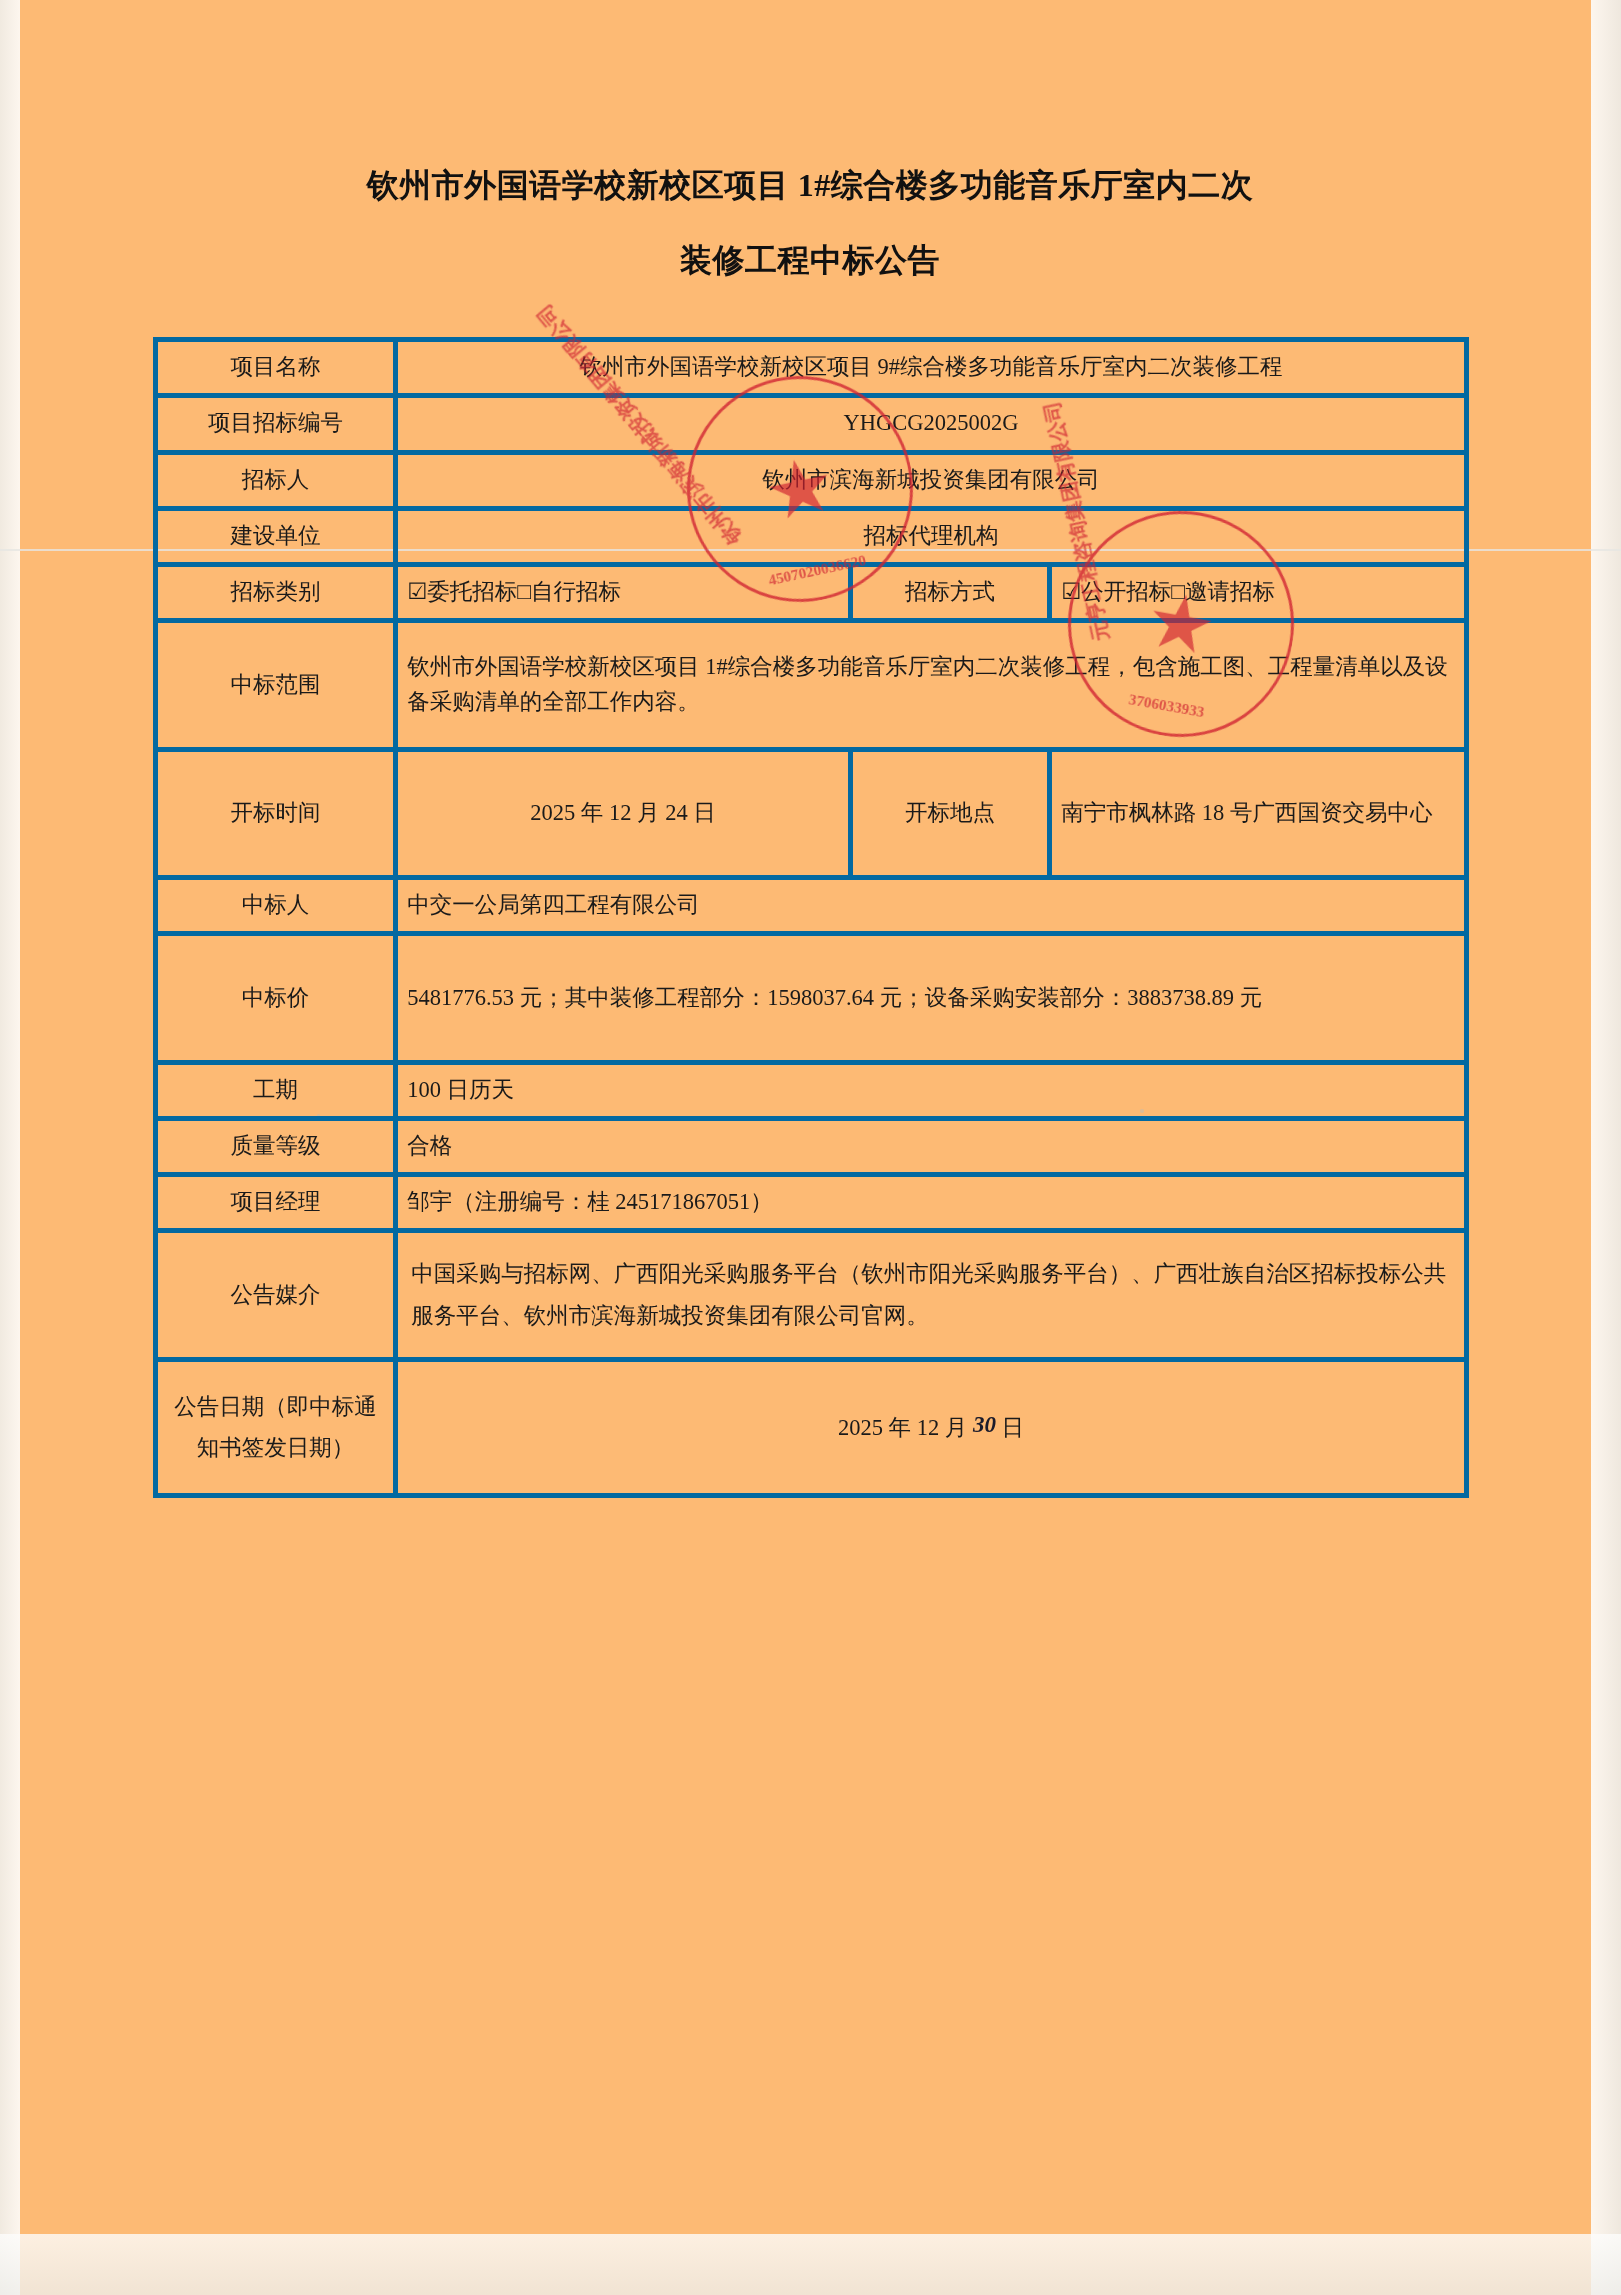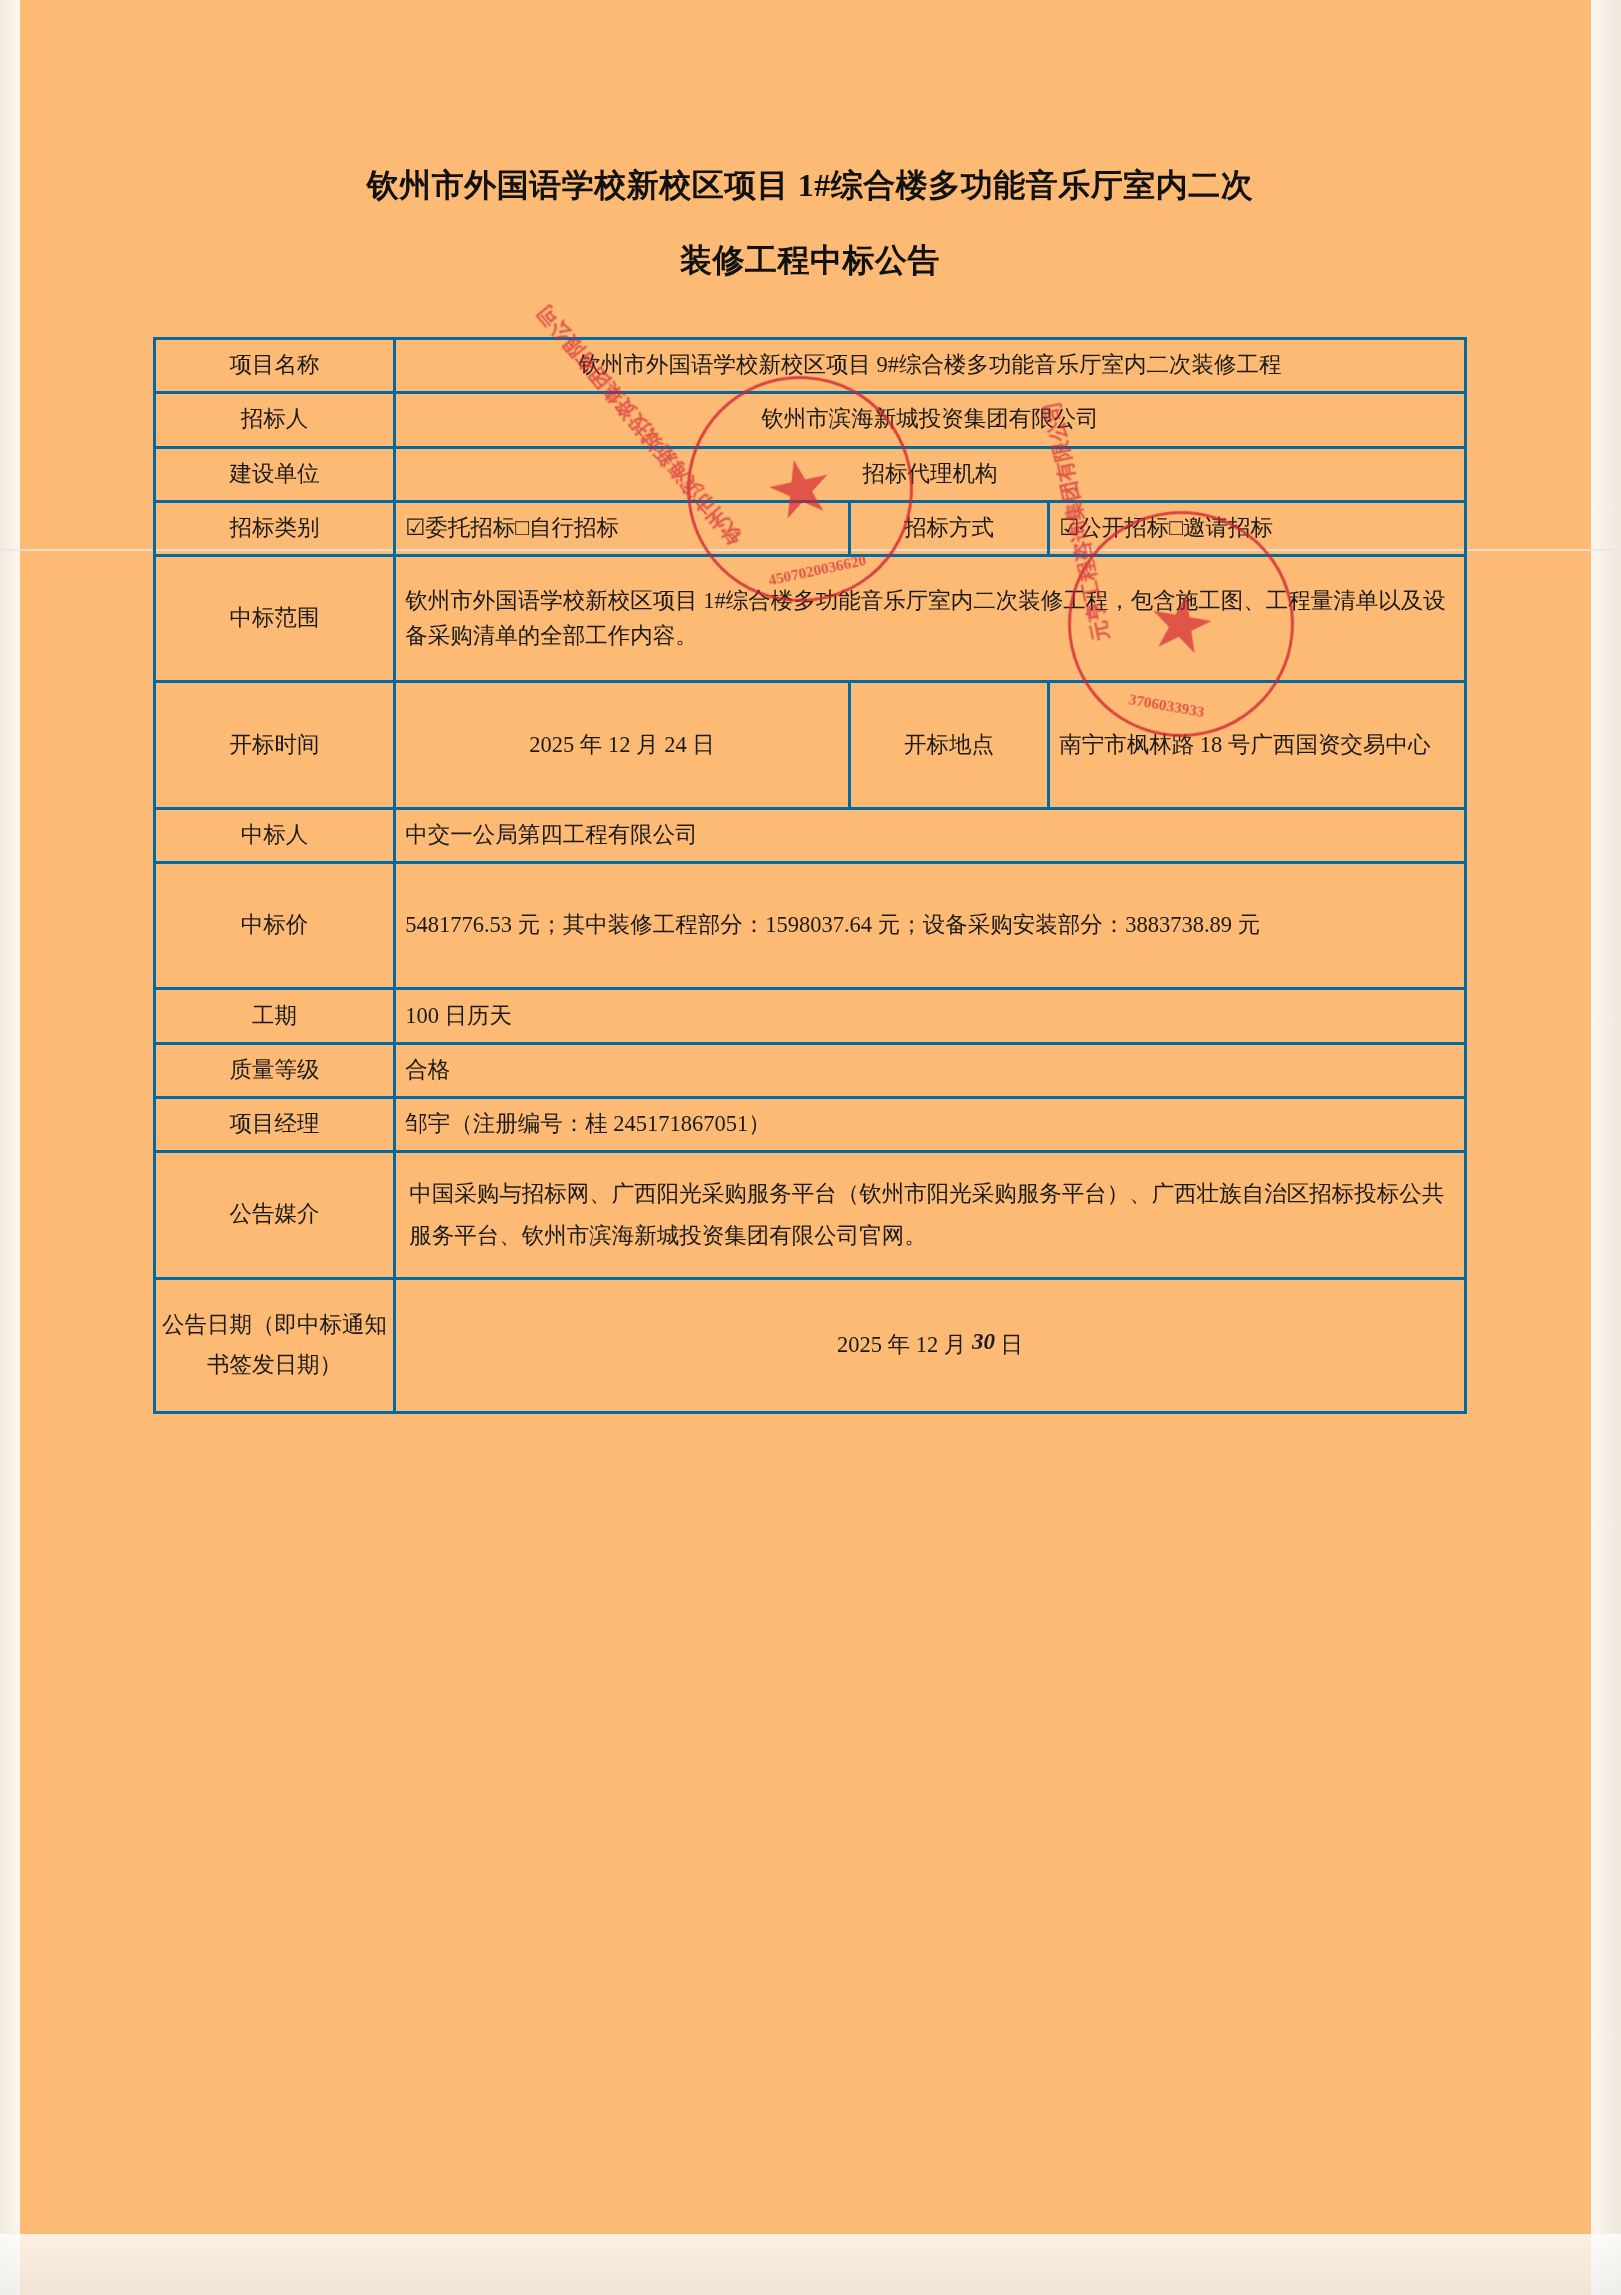--- a/index.html
+++ b/index.html
@@ -64,21 +64,21 @@
 
   table.notice {
     position: absolute;
     left: 153px;
     top: 337px;
     width: 1311px;
     border-collapse: collapse;
     table-layout: fixed;
   }
   table.notice td {
-    border: 3px solid #0369a1;
+    border: 5px solid #0369a1;
     font-size: 22.5px;
     line-height: 1.55;
     padding: 8.2px 9.2px;
     vertical-align: middle;
     color: #1a1a1a;
   }
   .lbl {
     text-align: center;
     width: 240px;
   }
@@ -193,20 +193,24 @@
     <colgroup>
       <col style="width:240px">
       <col style="width:455px">
       <col style="width:199px">
       <col style="width:417px">
     </colgroup>
     <tbody>
       <tr>
         <td class="lbl">项目名称</td>
         <td class="val-center" colspan="3">钦州市外国语学校新校区项目 9#综合楼多功能音乐厅室内二次装修工程</td>
+      </tr>
+      <tr>
+        <td class="lbl">项目招标编号</td>
+        <td class="val-center" colspan="3">YHGCG2025002G</td>
       </tr>
       <tr>
         <td class="lbl">招标人</td>
         <td class="val-center" colspan="3">钦州市滨海新城投资集团有限公司</td>
       </tr>
       <tr>
         <td class="lbl">建设单位</td>
         <td class="val-center" colspan="3">招标代理机构</td>
       </tr>
       <tr>

